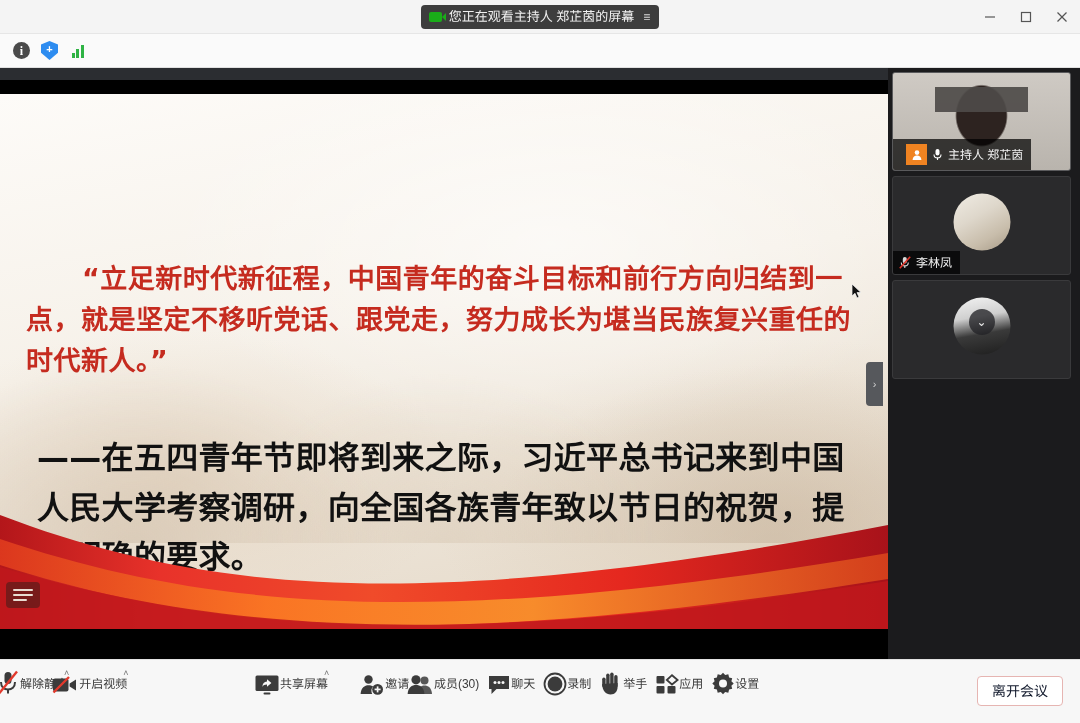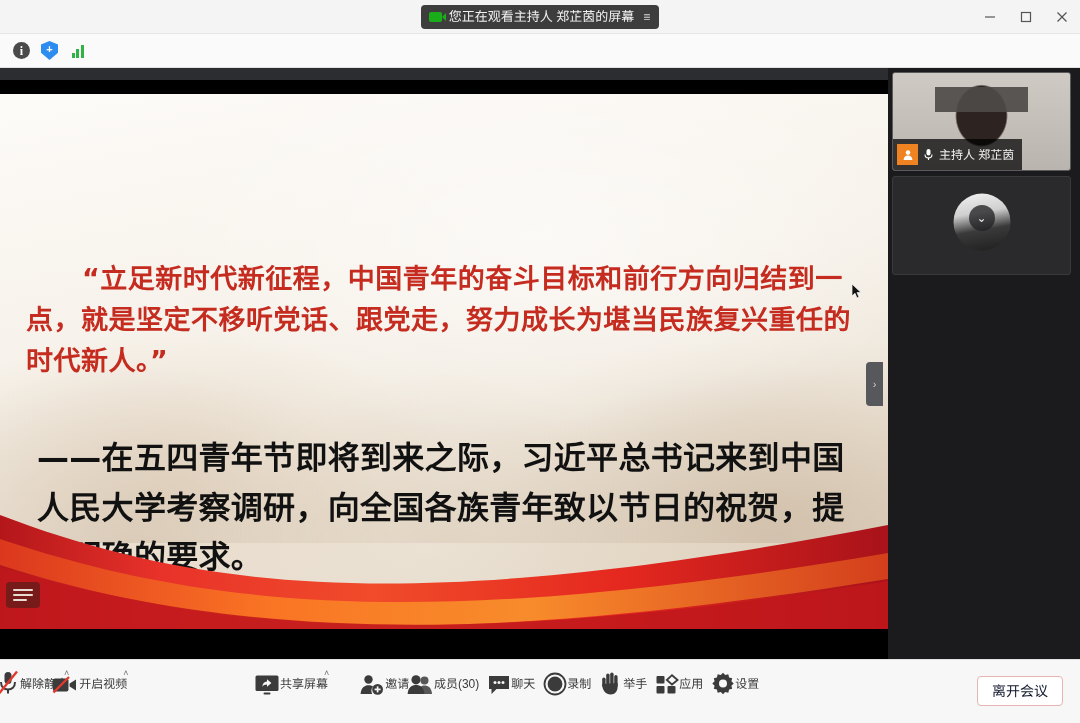--- a/index.html
+++ b/index.html
@@ -205,21 +205,21 @@
   .av3 { background: linear-gradient(150deg,#4a3324 0%,#8c6034 35%,#e0b464 60%,#efd9a4 78%,#8b6a44 100%); }
   .av4 { background: linear-gradient(150deg,#f0ece4 0%,#ded7cb 40%,#c8bdab 72%,#a79a87 100%); }
   .av5 { background: linear-gradient(170deg,#f3f3f3 0%,#cfcfcf 35%,#3a3a3a 62%,#1e1e1e 100%); }
   .name-tag {
     position: absolute; left: 0; bottom: 0;
     display: flex; align-items: center; gap: 5px;
     background: rgba(0,0,0,.72); color: #f2f2f2;
     font-size: 12px; line-height: 1; padding: 5px 8px 5px 6px;
     white-space: nowrap;
   }
-  .tile.host .name-tag { background: rgba(0,0,0,.72); padding-left: 4px; }
+  .tile.host .name-tag { background: rgba(0,0,0,.72); padding-left: 13px; }
   .host-badge {
     width: 21px; height: 21px; background: #f08321;
     display: flex; align-items: center; justify-content: center; flex: none;
   }
   .host-badge svg { display: block; }
   .mic-on svg, .mic-off svg { display: block; }
   .scroll-down {
     position: absolute; left: 50%; transform: translateX(-50%);
     top: 28px; width: 26px; height: 26px; border-radius: 50%;
     background: rgba(35,35,38,.78); color: #e9e9e9;
@@ -366,20 +366,34 @@
               <line x1="5.5" y1="9.9" x2="5.5" y2="12" stroke="#fff" stroke-width="1.1"></line>
             </svg>
         </span>
         <span>主持人 郑芷茵</span>
       </div>
     </div>
 
 
 
 
+    <div class="tile">
+      <div class="avatar av4"></div>
+      <div class="name-tag">
+        <span class="mic-off">
+          <svg width="12" height="13" viewBox="0 0 12 13">
+              <rect x="3.8" y="1" width="4" height="6.4" rx="2" fill="#d9d9d9"></rect>
+              <path d="M2.3 6.4 C2.3 8.9 3.9 9.9 5.8 9.9 C7.7 9.9 9.3 8.9 9.3 6.4" fill="none" stroke="#d9d9d9" stroke-width="1.1"></path>
+              <line x1="5.8" y1="9.9" x2="5.8" y2="12" stroke="#d9d9d9" stroke-width="1.1"></line>
+              <line x1="0.8" y1="12.2" x2="11.2" y2="0.8" stroke="#e0342a" stroke-width="1.6"></line>
+            </svg>
+        </span>
+        <span>李林凤</span>
+      </div>
+    </div>
 
     <div class="tile">
       <div class="avatar av5"></div>
       <div class="scroll-down">⌄</div>
     </div>
   </div>
 
   <div class="bottombar">
 
     <div class="bb-group bb-left">

